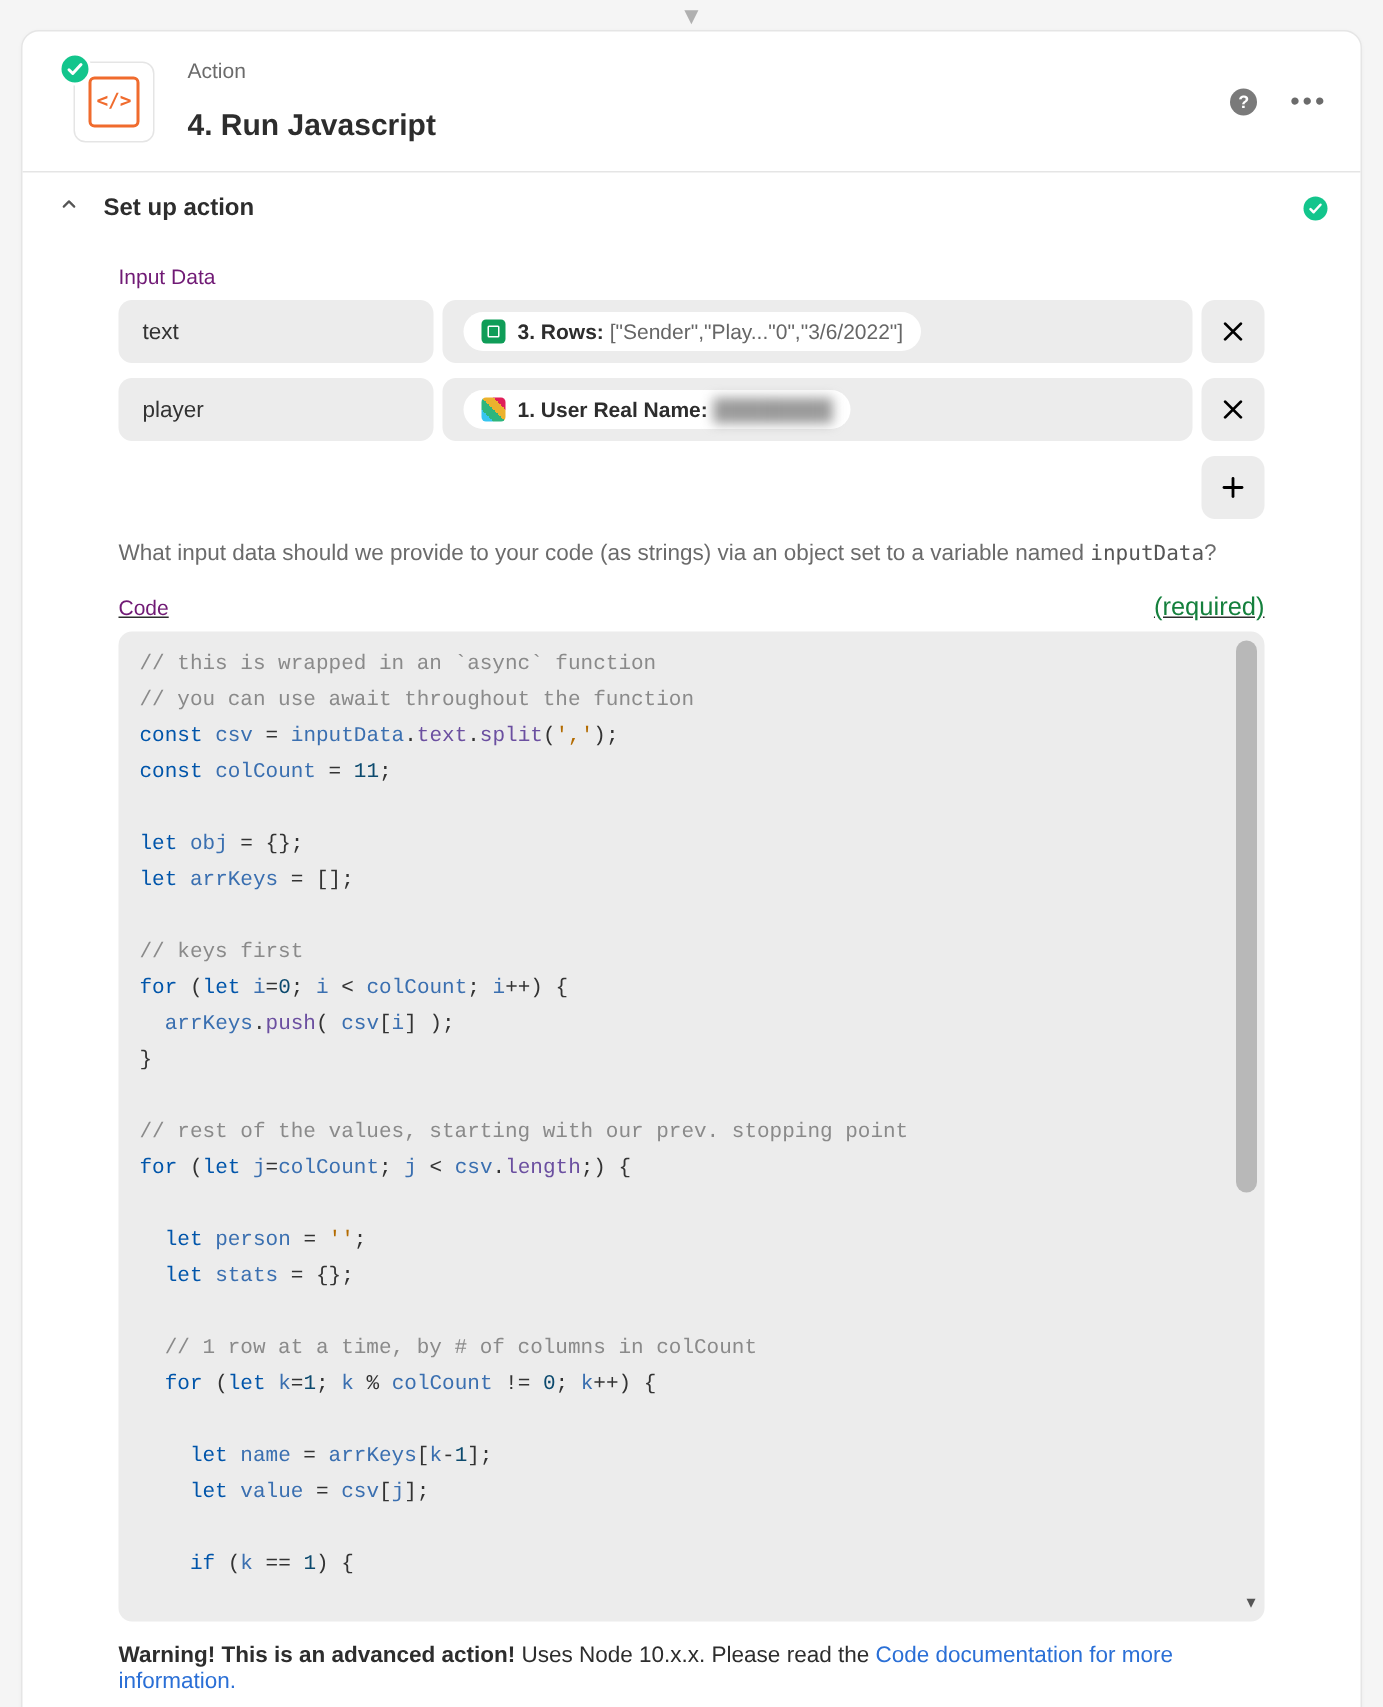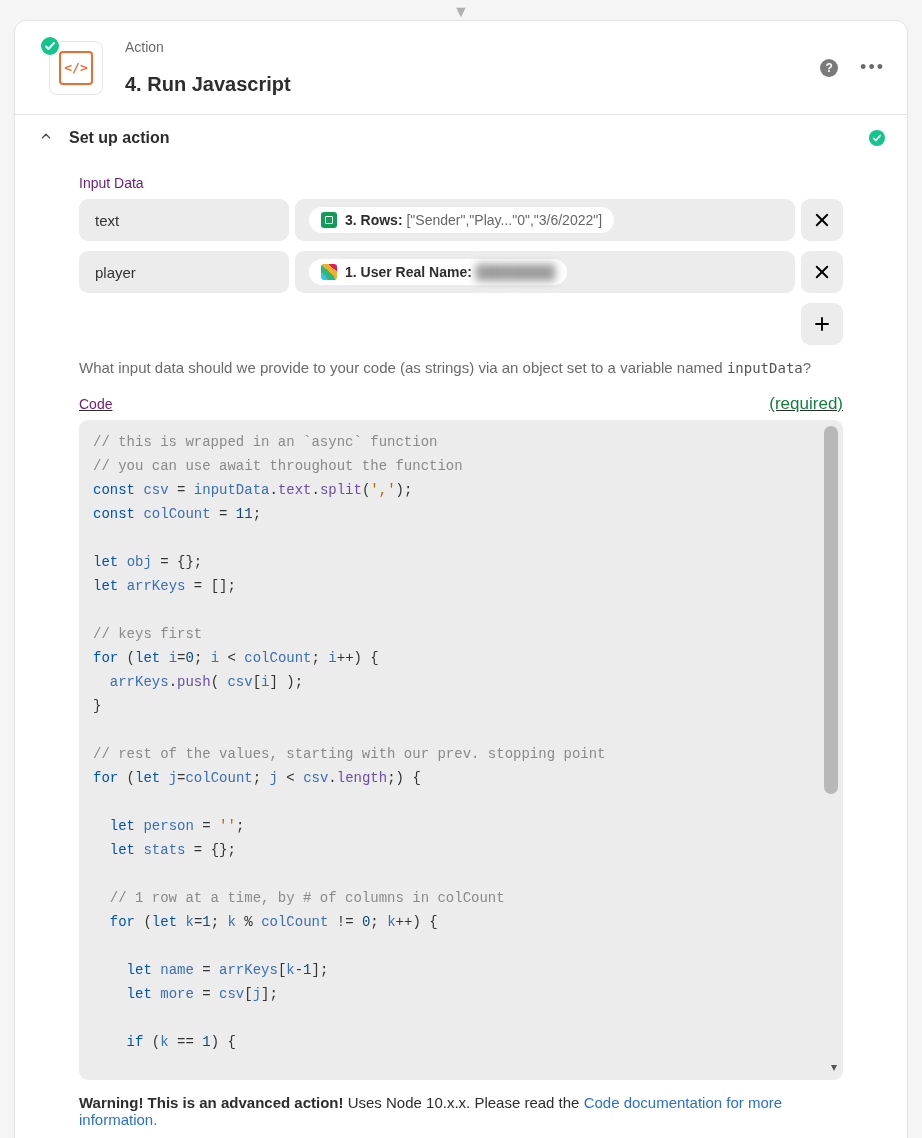--- a/index.html
+++ b/index.html
@@ -292,21 +292,21 @@
 <span class="cm">// rest of the values, starting with our prev. stopping point</span>
 <span class="kw">for</span> (<span class="kw">let</span> <span class="vn">j</span>=<span class="vn">colCount</span>; <span class="vn">j</span> &lt; <span class="vn">csv</span>.<span class="fn">length</span>;) {
 
   <span class="kw">let</span> <span class="vn">person</span> = <span class="st">''</span>;
   <span class="kw">let</span> <span class="vn">stats</span> = {};
 
 <span class="cm">  // 1 row at a time, by # of columns in colCount</span>
   <span class="kw">for</span> (<span class="kw">let</span> <span class="vn">k</span>=<span class="nm">1</span>; <span class="vn">k</span> % <span class="vn">colCount</span> != <span class="nm">0</span>; <span class="vn">k</span>++) {
 
     <span class="kw">let</span> <span class="vn">name</span> = <span class="vn">arrKeys</span>[<span class="vn">k</span>-<span class="nm">1</span>];
-    <span class="kw">let</span> <span class="vn">more</span> = <span class="vn">csv</span>[<span class="vn">j</span>];
+    <span class="kw">let</span> <span class="vn">value</span> = <span class="vn">csv</span>[<span class="vn">j</span>];
 
     <span class="kw">if</span> (<span class="vn">k</span> == <span class="nm">1</span>) {</pre>
         <div class="code-scroll"></div>
         <div class="code-arrow">▾</div>
       </div>
 
       <div class="warn">
         <b>Warning! This is an advanced action!</b><span> Uses Node 10.x.x. Please read the </span><a href="#">Code documentation for more information.</a>
       </div>
 

